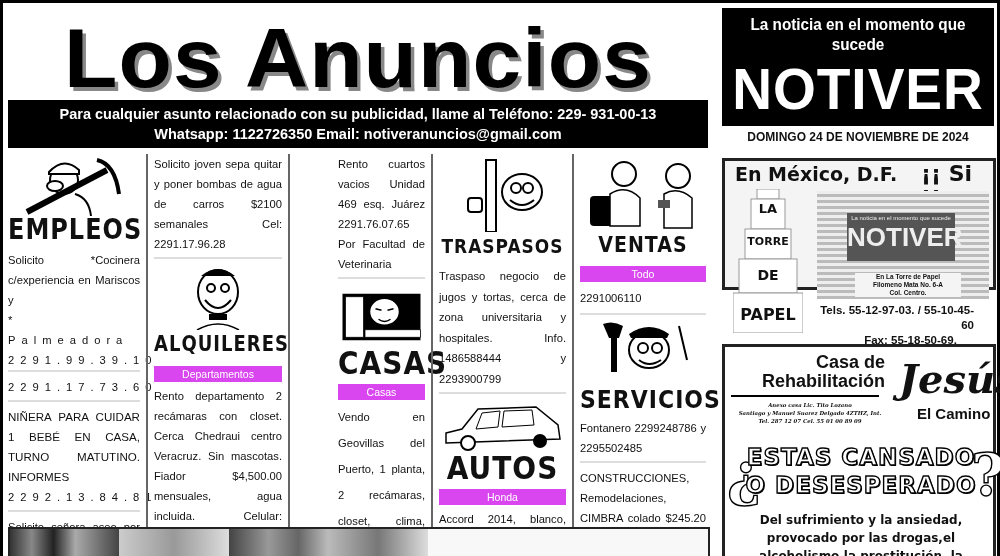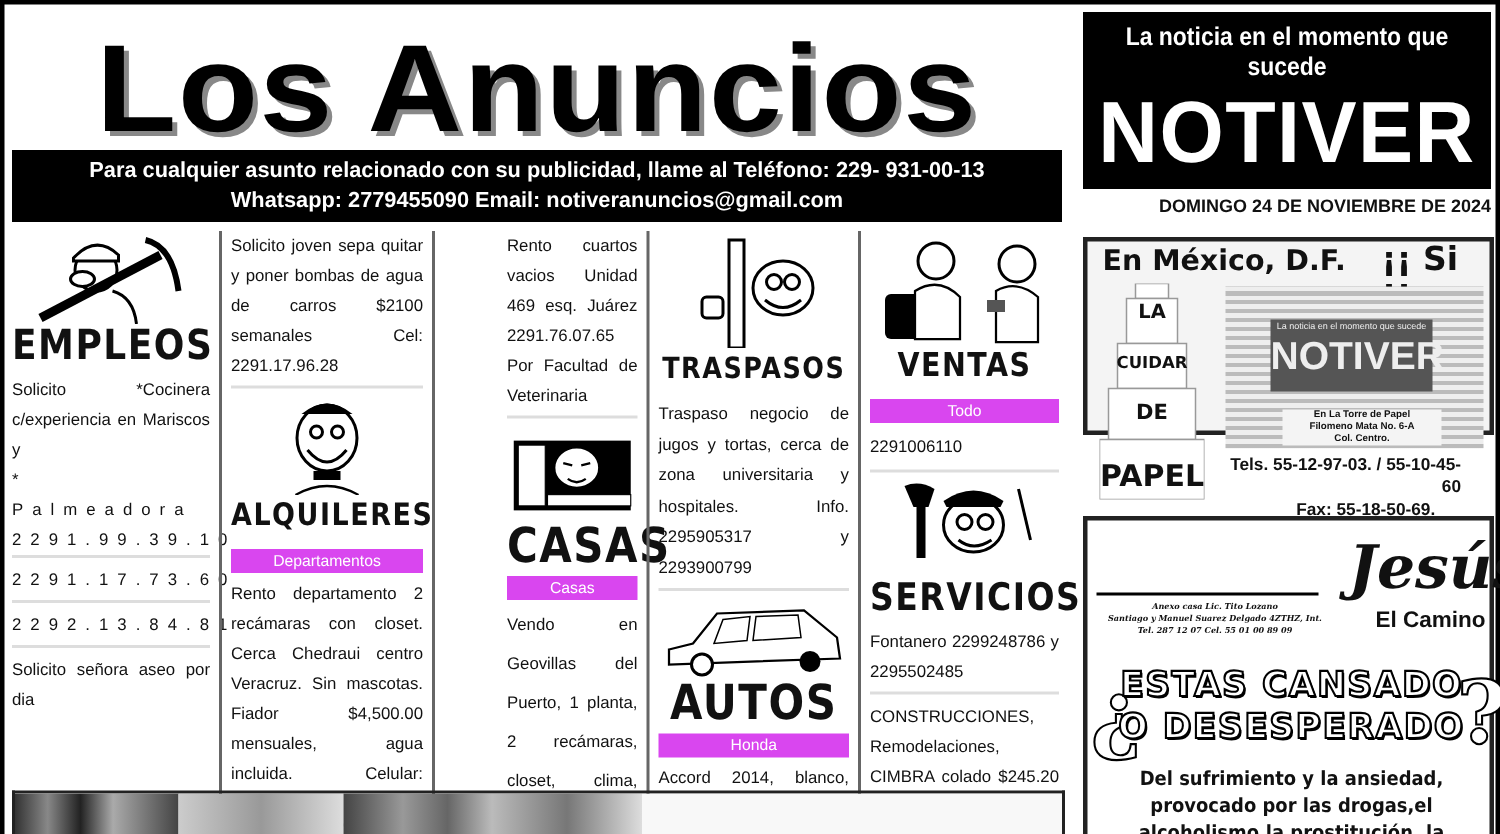--- a/index.html
+++ b/index.html
@@ -12,21 +12,21 @@
   .title { position: absolute; left: 40px; top: 2px; width: 620px; text-align: center;
     font-family: "Liberation Sans", sans-serif; font-weight: 900; font-size: 78px; letter-spacing: 1px;
     color: #000; text-shadow: 3px 3px 0 #888; transform: scaleX(1.12) scaleY(1.06); transform-origin: center top; line-height: 92px; }
   .contact-bar { position: absolute; left: 0; top: 92px; width: 700px; height: 48px; background: #000; color: #fff;
     text-align: center; font-size: 14.5px; font-weight: bold; line-height: 20px; padding-top: 4px; }
 
   
   .notiver-box { position: absolute; left: 722px; top: 8px; width: 272px; height: 118px; background: #000; color: #fff; text-align: center; }
   .notiver-tag { font-size: 17px; font-weight: bold; margin-top: 7px; transform: scaleX(0.9); }
   .notiver-name { font-size: 58px; font-weight: 900; margin-top: 2px; transform: scaleX(0.95); letter-spacing: 1px; line-height: 64px; }
-  .date-line { position: absolute; left: 722px; top: 130px; width: 272px; text-align: right; font-size: 12px; font-weight: bold; }
+  .date-line { position: absolute; left: 722px; top: 130px; width: 272px; text-align: center; font-size: 12px; font-weight: bold; }
 
   
   .col { position: absolute; top: 154px; height: 402px; border-left: 2px solid #666; padding: 0 6px; }
   .col.first { border-left: none; }
   .ad { font-size: 11.2px; line-height: 20px; text-align: justify; border-bottom: 2px solid #ddd; padding-bottom: 3px; margin-bottom: 5px; }
   .ad.spaced { letter-spacing: 6px; }
   .ad.caps { font-size: 11.6px; }
   .ad.loose { line-height: 26px; }
   .cat-bar { background: #d946ef; color: #fff; text-align: center; font-size: 10.5px; height: 16px; line-height: 16px; margin: 4px 0 4px; }
   .cat-art { height: 76px; display: flex; align-items: center; justify-content: center; }
@@ -62,21 +62,21 @@
 </style>
 </head>
 <body>
 
 <div class="frame"></div>
 
 <div class="masthead">
   <div class="title">Los Anuncios</div>
   <div class="contact-bar">
     <div>Para cualquier asunto relacionado con su publicidad, llame al  Teléfono: 229- 931-00-13</div>
-    <div>Whatsapp: 2779455090 Email: notiveranuncios@gmail.com</div>
+    <div>Whatsapp: 1122726350 Email: notiveranuncios@gmail.com</div>
   </div>
 </div>
 
 <div class="notiver-box">
   <div class="notiver-tag">La noticia en el momento que sucede</div>
   <div class="notiver-name">NOTIVER</div>
 </div>
 <div class="date-line">DOMINGO 24 DE NOVIEMBRE DE 2024</div>
 
 <div class="col first" style="left:2px; width:144px;">
@@ -89,20 +89,21 @@
       <path d="M78 6 Q96 10 100 40" fill="none" stroke="#000" stroke-width="4"></path>
       <path d="M56 40 Q70 44 72 62" fill="none" stroke="#000" stroke-width="2"></path>
     </svg>
   </div>
   <div class="cat-head">EMPLEOS</div>
   <div style="margin-top:6px;">
     <div class="ad" style="border-bottom:none;margin-bottom:0;padding-bottom:0;">Solicito *Cocinera c/experiencia en Mariscos y</div>
     <div class="ad spaced" style="border-bottom:none;margin-bottom:0;padding-bottom:0;">* Palmeadora 2291.99.39.10</div>
     <div style="border-bottom:2px solid #ddd;margin-bottom:5px;"></div>
     <div class="ad spaced">2291.17.73.60</div>
+    <div class="ad caps" style="border-bottom:none;margin-bottom:0;padding-bottom:0;">NIÑERA PARA CUIDAR 1 BEBÉ EN CASA, TURNO MATUTINO. INFORMES</div>
     <div class="ad spaced">2292.13.84.81</div>
     <div class="ad" style="border-bottom:none;margin-bottom:0;padding-bottom:0;">Solicito señora aseo por dia</div>
 
   </div>
 </div>
 
 <div class="col" style="left:146px; width:142px;">
   <div class="ad">Solicito joven sepa quitar y poner bombas de agua de carros $2100 semanales Cel: 2291.17.96.28</div>
   <div class="cat-art" style="height:66px;">
     <svg class="art-svg" width="70" height="66" viewBox="0 0 70 66">
@@ -143,21 +144,21 @@
     <svg class="art-svg" width="110" height="78" viewBox="0 0 110 78">
       <path d="M38 6 L48 6 L48 78 L38 78 Z" fill="#fff" stroke="#000" stroke-width="2"></path>
       <ellipse cx="74" cy="38" rx="20" ry="18" fill="#fff" stroke="#000" stroke-width="2"></ellipse>
       <circle cx="68" cy="34" r="5" fill="#fff" stroke="#000" stroke-width="2"></circle>
       <circle cx="80" cy="34" r="5" fill="#fff" stroke="#000" stroke-width="2"></circle>
       <path d="M62 46 Q74 56 86 46" fill="#fff" stroke="#000" stroke-width="2"></path>
       <rect x="20" y="44" width="14" height="14" rx="3" fill="#fff" stroke="#000" stroke-width="2"></rect>
     </svg>
   </div>
   <div class="cat-head" style="font-size:17px;">TRASPASOS</div>
-  <div class="ad" style="margin-top:6px;line-height:20.5px;">Traspaso negocio de jugos y tortas, cerca de zona universitaria y hospitales. Info. 2295905317 y 2293900799</div>
+  <div class="ad" style="margin-top:6px;line-height:20.5px;">Traspaso negocio de jugos y tortas, cerca de zona universitaria y hospitales. Info. 1486588444 y 2293900799</div>
   <div class="cat-art" style="height:56px;">
     <svg class="art-svg" width="126" height="56" viewBox="0 0 126 56">
       <path d="M6 34 L22 30 L38 10 L96 8 L118 26 L120 40 L6 44 Z" fill="#fff" stroke="#000" stroke-width="1.5"></path>
       <path d="M42 14 L60 12 L58 28 L36 30 Z" fill="#fff" stroke="#000"></path>
       <path d="M64 12 L92 11 L94 26 L62 28 Z" fill="#fff" stroke="#000"></path>
       <circle cx="28" cy="44" r="7" fill="#fff" stroke="#000" stroke-width="2"></circle>
       <circle cx="100" cy="42" r="7" fill="#000"></circle>
     </svg>
   </div>
   <div class="cat-head" style="font-size:28px;">AUTOS</div>
@@ -201,42 +202,46 @@
   <div class="mexico-si">¡¡ Si !!</div>
   <div class="tower">
     <svg width="70" height="144" viewBox="0 0 70 144" style="position:absolute;left:0;top:0;">
       <rect x="24" y="0" width="22" height="10" fill="#fff" stroke="#999"></rect>
       <rect x="18" y="10" width="34" height="30" fill="#fff" stroke="#999"></rect>
       <rect x="12" y="40" width="46" height="30" fill="#fff" stroke="#999"></rect>
       <rect x="6" y="70" width="58" height="34" fill="#fff" stroke="#999"></rect>
       <rect x="0" y="104" width="70" height="40" fill="#fff" stroke="#999"></rect>
     </svg>
     <div class="tower-lbl" style="top:12px;font-size:13px;">LA</div>
-    <div class="tower-lbl" style="top:46px;font-size:11px;">CUIDAR</div>
+    <div class="tower-lbl" style="top:46px;font-size:11px;">TORRE</div>
     <div class="tower-lbl" style="top:78px;font-size:14px;">DE</div>
-    <div class="tower-lbl" style="top:116px;font-size:20px;">PAPEL</div>
+    <div class="tower-lbl" style="top:116px;font-size:16px;">PAPEL</div>
   </div>
   <div class="papers">
     <div class="notiver-mini">
       <div class="mt">La noticia en el momento que sucede</div>
       <div class="mn">NOTIVER</div>
     </div>
   </div>
   <div class="papel-addr">
     <div>En La Torre de Papel</div>
     <div>Filomeno Mata No. 6-A</div>
     <div>Col. Centro.</div>
   </div>
   <div class="tels">
     <div>Tels. 55-12-97-03. / 55-10-45-60</div>
     <div style="text-align:center;padding-left:30px;">Fax: 55-18-50-69.</div>
   </div>
 </div>
 
 <div class="rehab-ad">
+  <div class="casa-title">
+    <div>Casa de</div>
+    <div>Rehabilitación</div>
+  </div>
   <div class="casa-line"></div>
   <div class="casa-addr">
     <div>Anexo casa Lic. Tito Lozano</div>
     <div>Santiago y Manuel Suarez Delgado 4ZTHZ, Int.</div>
     <div>Tel. 287 12 07 Cel. 55 01 00 89 09</div>
   </div>
   <div class="jesus">Jesús</div>
   <div class="camino">El Camino</div>
   <div class="qmark" style="left:2px;">¿</div>
   <div class="qmark" style="left:246px;">?</div>

